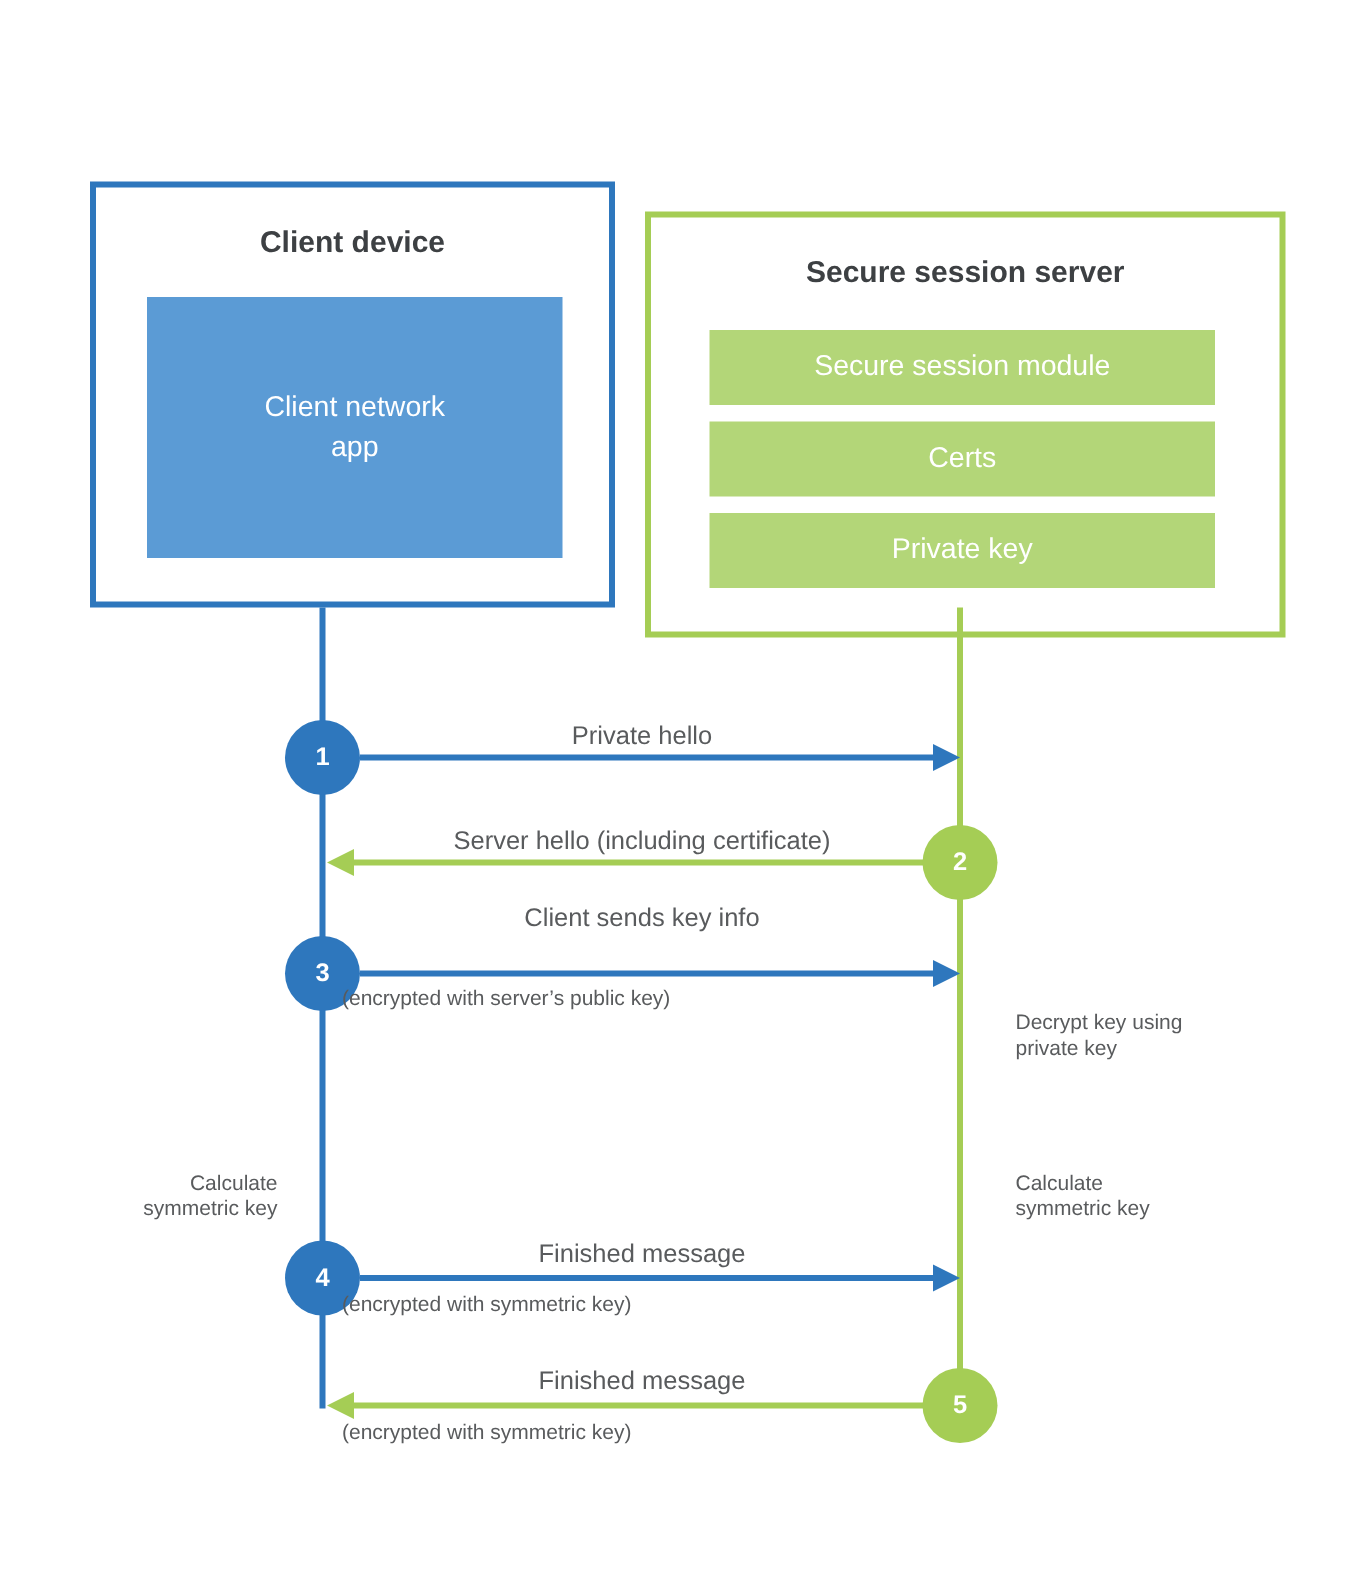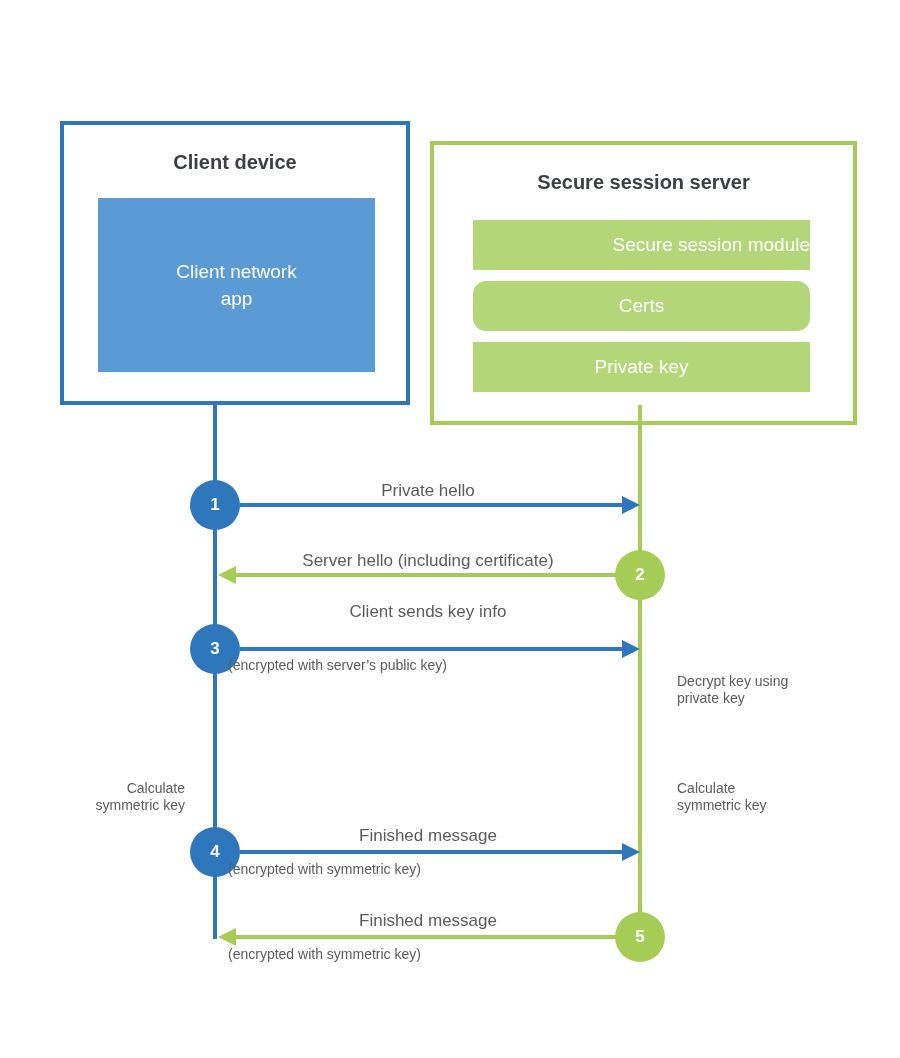--- a/index.html
+++ b/index.html
@@ -43,24 +43,24 @@
   <div class="abs panel blue" style="left:40px;top:121px;width:350px;height:284px;margin-left:20px;">
     <div class="panel-heading">Client device</div>
     <div class="app-box" style="left:34px;top:73px;width:277px;height:174px;">
       <span>Client network
 app</span>
     </div>
   </div>
 
   <div class="abs panel green" style="left:430px;top:121px;width:427px;height:284px;margin-top:20px;">
     <div class="panel-heading">Secure session server</div>
-    <div class="bar" style="top:75px;justify-content:flex-end;">
+    <div class="bar" style="top:75px;">
       <span>Secure session module</span>
     </div>
-    <div class="bar" style="top:136px;border-radius:13px;">
+    <div class="bar" style="top:136px;">
       <span>Certs</span>
     </div>
     <div class="bar" style="top:197px;">
       <span>Private key</span>
     </div>
   </div>
 
   <div class="abs vline blue" style="left:213px;top:405px;height:534px;"></div>
   <div class="abs vline green" style="left:638px;top:405px;height:533px;"></div>
 

